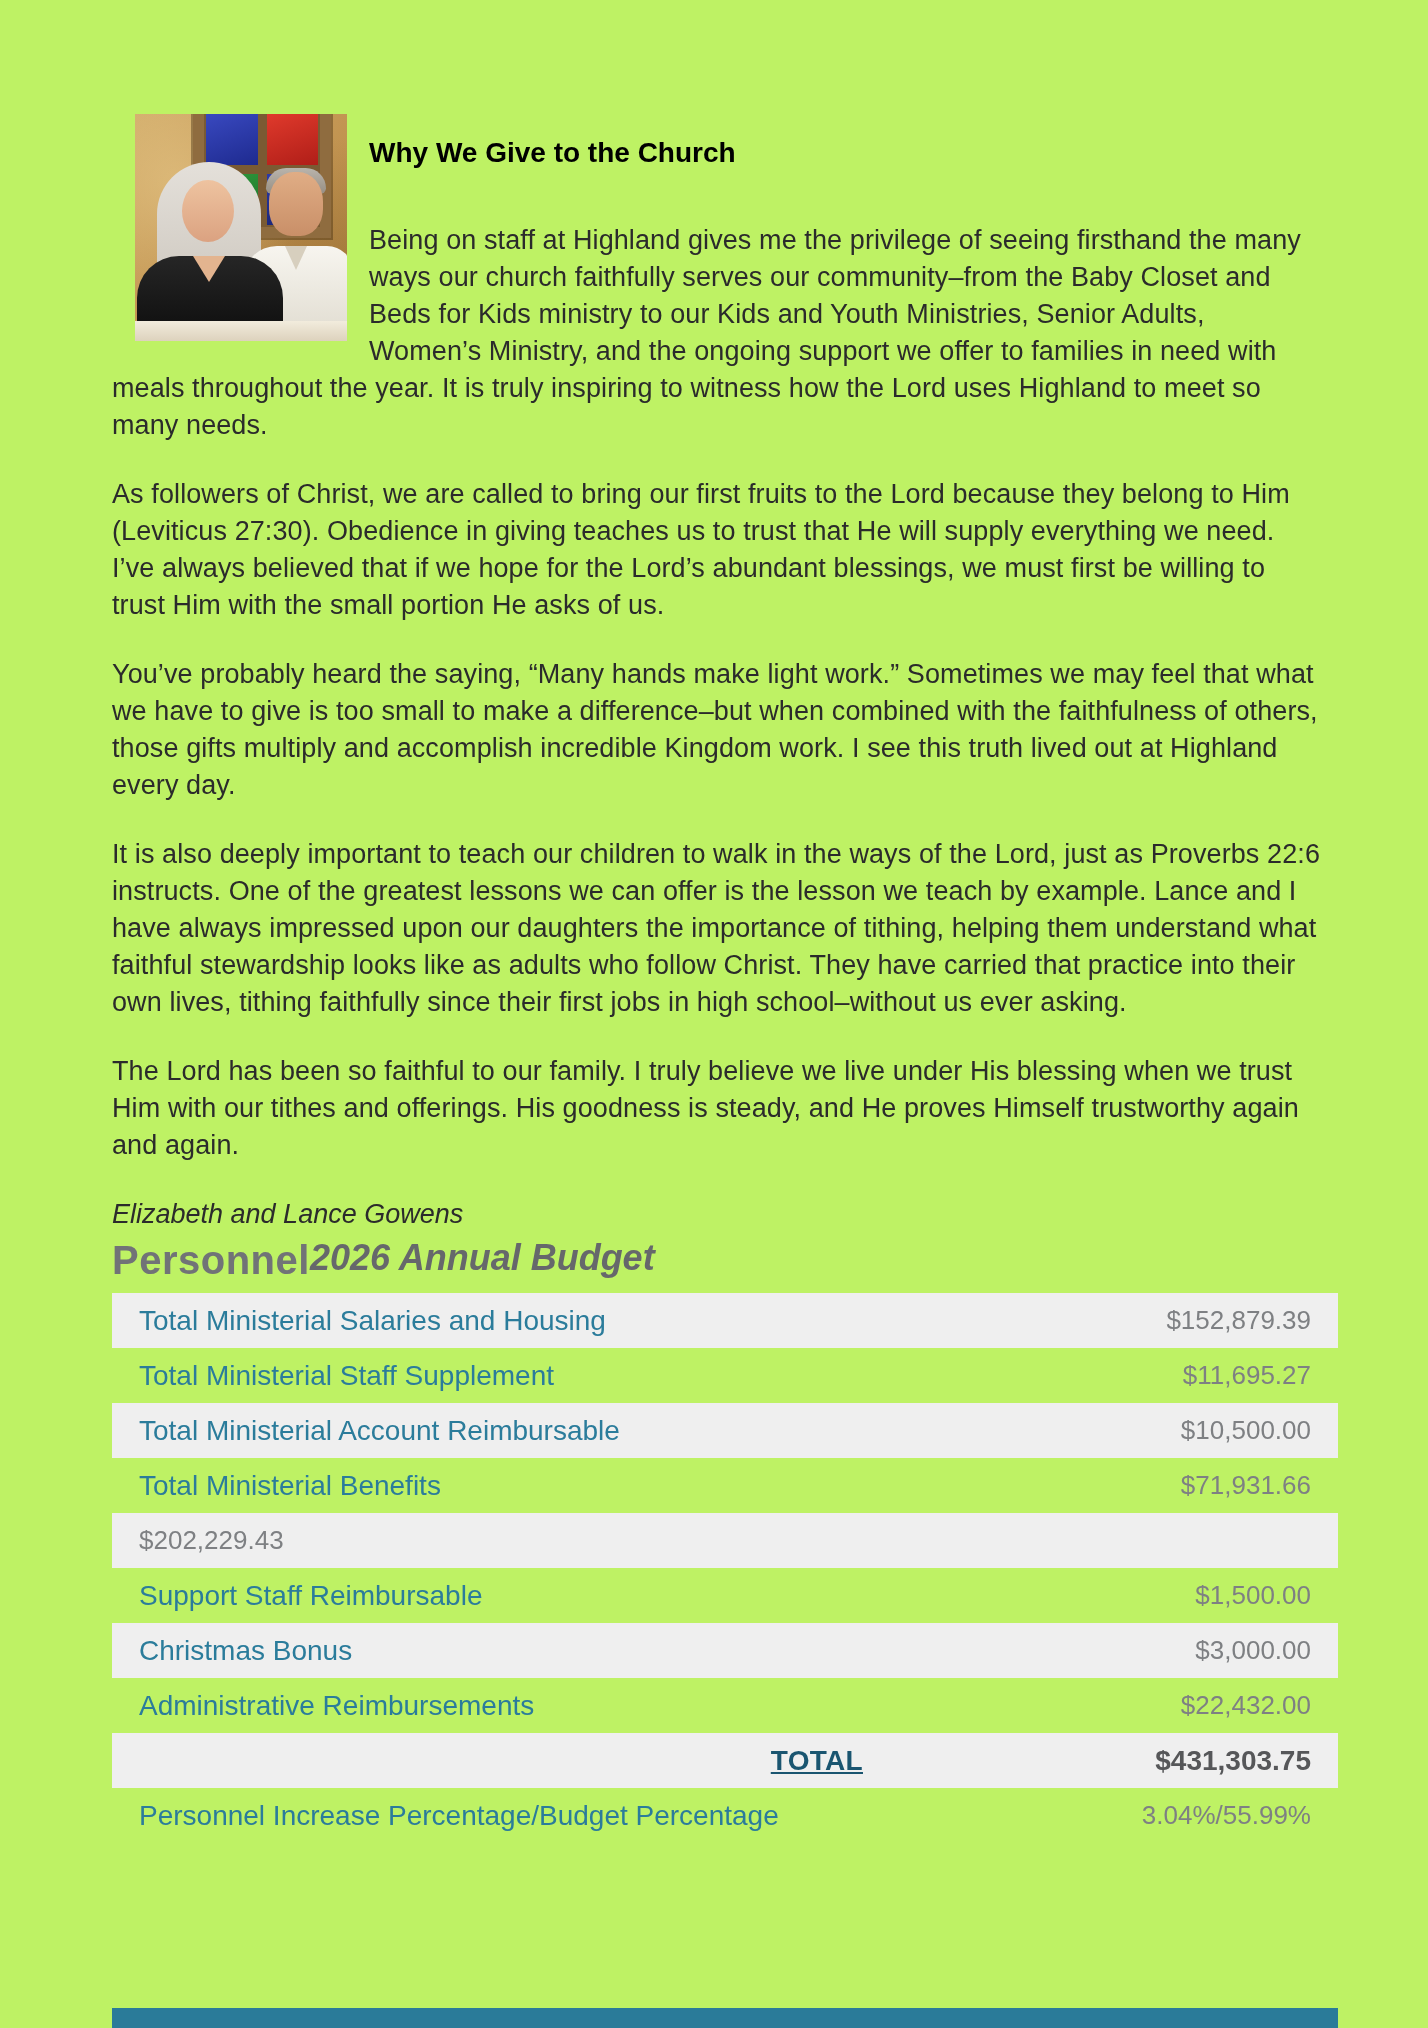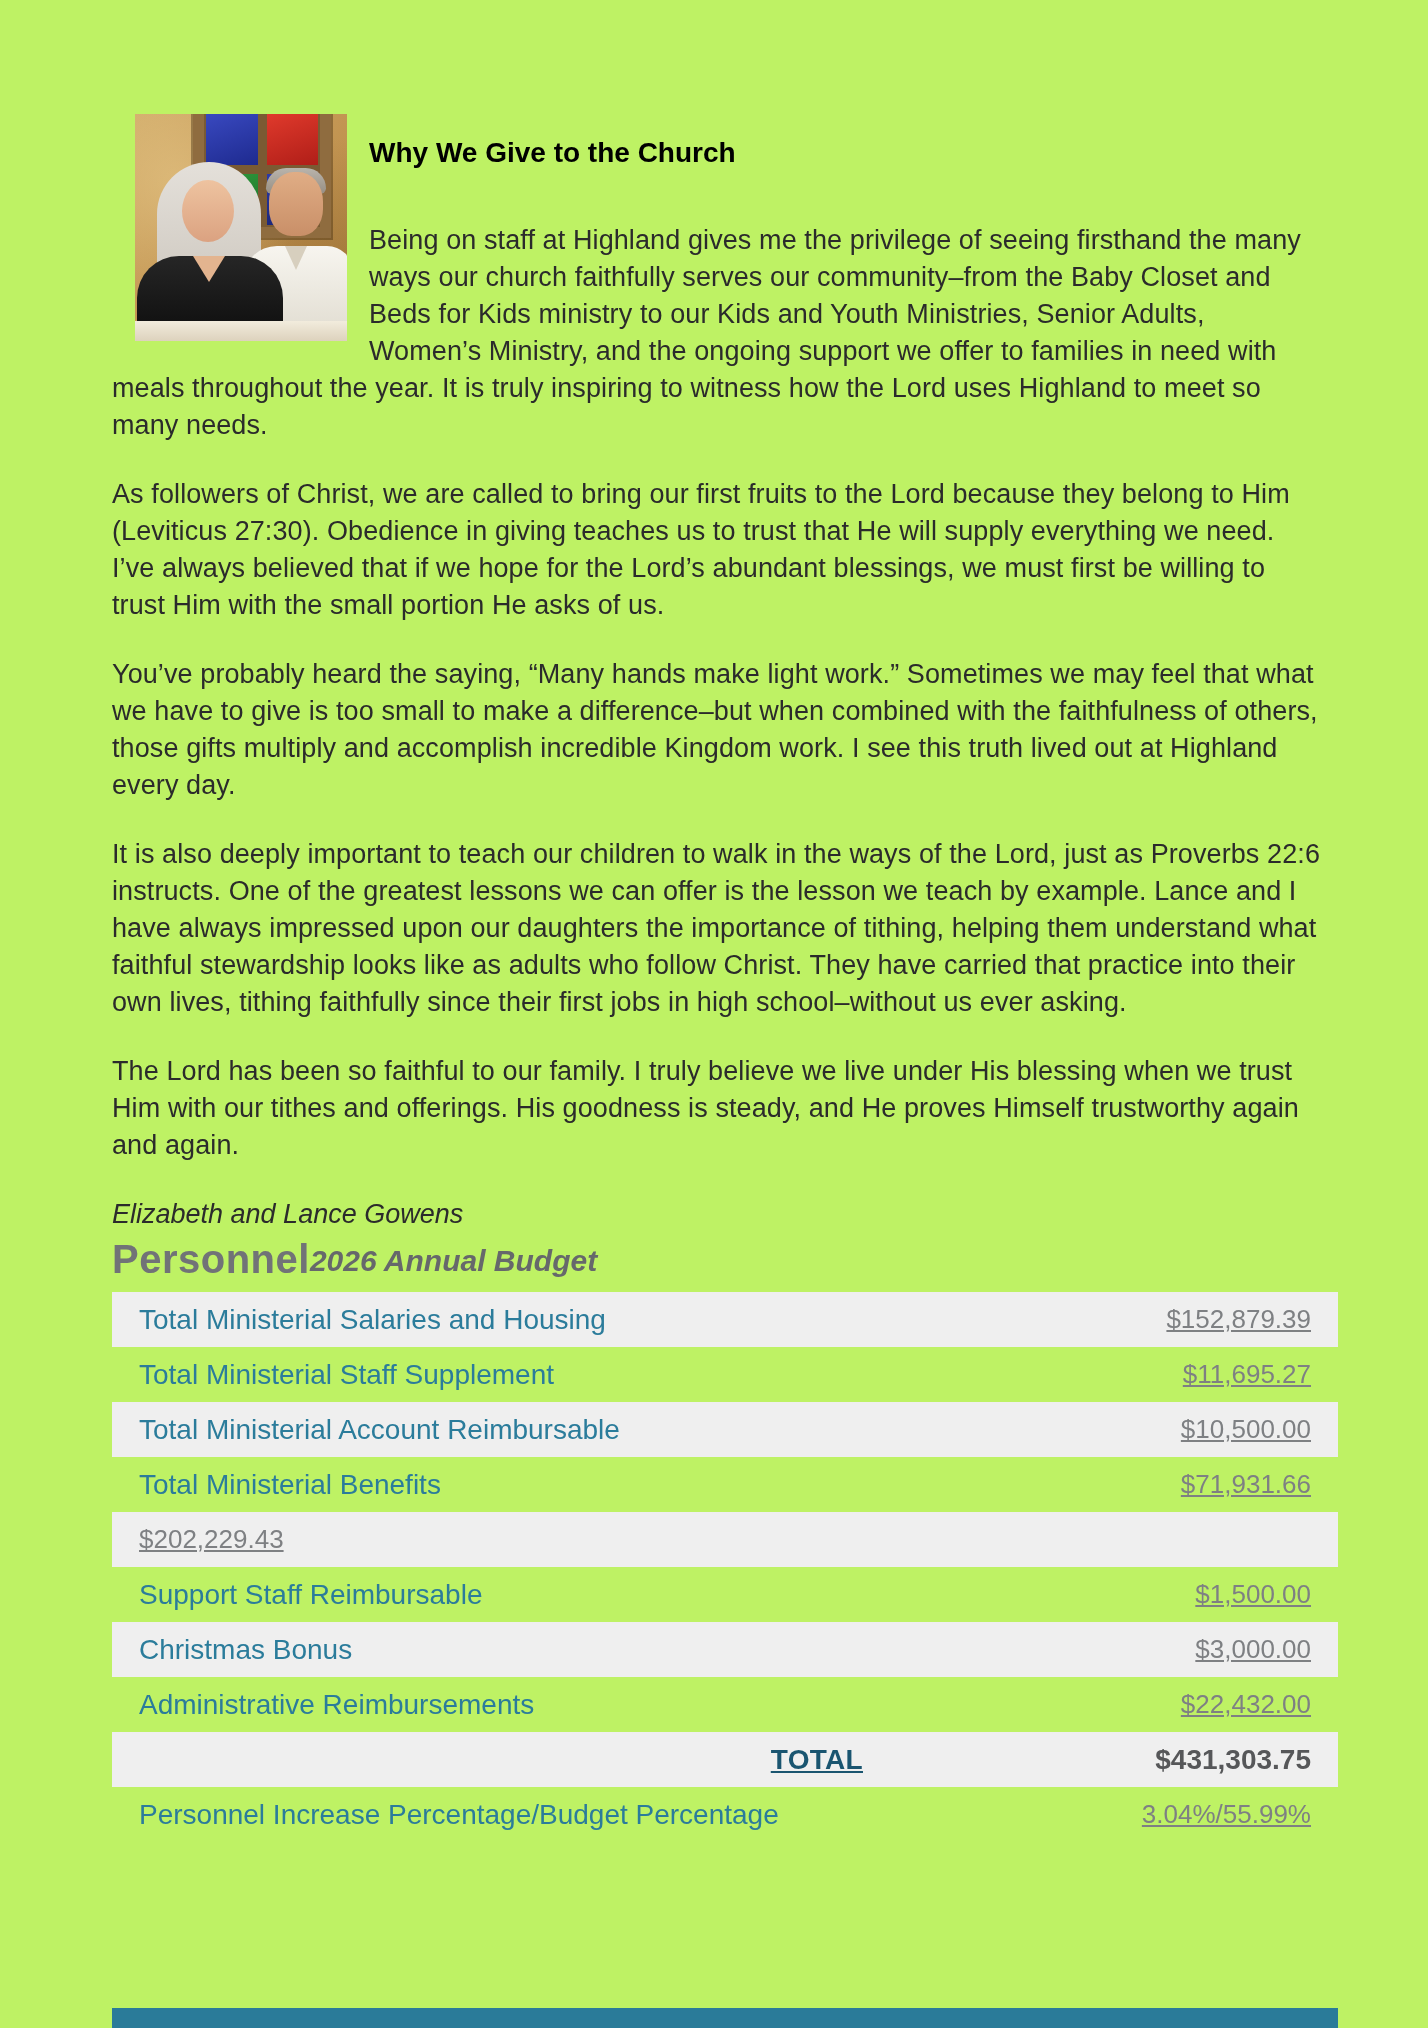--- a/index.html
+++ b/index.html
@@ -59,27 +59,27 @@
   .body-copy { padding-right:14px; }
   .body-copy p { font-size:27px; line-height:37px; margin-bottom:32px; color:#2b2b2b;
     letter-spacing:.1px; }
   .signature { font-size:27px; line-height:37px; font-style:italic; color:#2b2b2b;
     margin-bottom:4px; clear:none; }
 
   
   .section-head { display:flex; justify-content:flex-start; align-items:flex-end;
     margin-bottom:10px; }
   .section-title { font-size:40px; font-weight:bold; color:#717377; letter-spacing:.5px; }
-  .section-col-header { font-size:30px; font-weight:bold; font-style:italic; color:#66686b;
+  .section-col-header { font-size:36px; font-weight:bold; font-style:italic; color:#66686b;
     padding-bottom:4px; }
   .budget-table { width:1226px; }
   .brow { display:flex; align-items:center; height:55px; padding:0 27px; }
   .brow.striped { background:#efefef; }
   .brow .lbl { font-size:28px; color:#2b7c9b; flex:1 1 auto; }
-  .brow .val { font-size:26px; color:#7e8083; text-align:right;text-decoration:underline; }
+  .brow .val { font-size:26px; color:#7e8083; text-align:right; }
   .brow.total-row .spacer { flex:1 1 auto; }
   .brow.total-row .total-lbl { font-size:28px; font-weight:bold; color:#1a5570;
     letter-spacing:.3px;text-decoration:underline; }
   .brow.total-row .total-val { width:448px; font-size:28px; font-weight:bold;
     color:#565759; text-align:right; }
 
   
   .footer-bar { position:absolute; left:112px; width:1226px; bottom:0; height:20px;
     background:#2a7b99; }
 </style>

